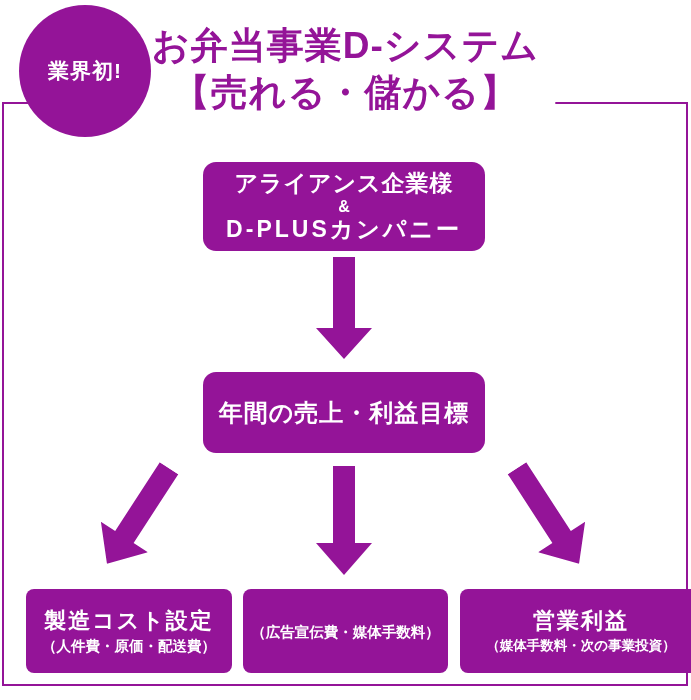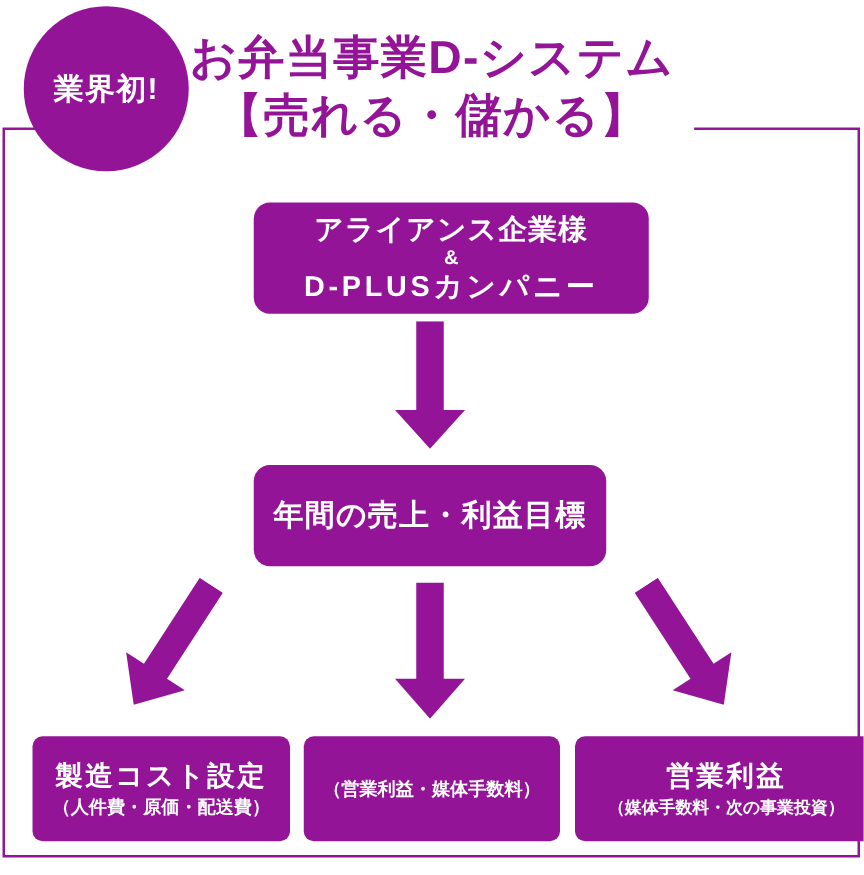--- a/index.html
+++ b/index.html
@@ -16,37 +16,37 @@
     position:absolute; left:2px; top:102px; width:686px; height:584px;
     border:2px solid #941498; background:transparent; z-index:1;
   }
 
   
   .badge {
     position:absolute; left:19px; top:5px; width:132px; height:132px;
     border-radius:50%; background:#941498; z-index:4;
     display:flex; align-items:center; justify-content:center;
   }
-  .badge-label { color:#ffffff; font-weight:bold; font-size:24px; letter-spacing:1px; }
+  .badge-label { color:#ffffff; font-weight:bold; font-size:21px; letter-spacing:1px; }
 
   
   .title {
     position:absolute; top:22px; left:50%; transform:translateX(-50%);
     z-index:3; background:#ffffff; padding:0 16px;
     color:#941498; font-weight:bold; text-align:center;
     font-size:37px; line-height:1.28; letter-spacing:1px; white-space:nowrap;
   }
 
   
   .node {
     position:absolute; background:#941498; color:#ffffff; font-weight:bold;
     display:flex; flex-direction:column; align-items:center; justify-content:center;
     text-align:center; z-index:2; line-height:1.25;
   }
-  .node-top { left:203px; top:162px; width:316px; height:89px; border-radius:13px; }
+  .node-top { left:203px; top:162px; width:282px; height:89px; border-radius:13px; }
   .node-top .big { font-size:23px; letter-spacing:1px; }
   .node-top .amp { font-size:16px; line-height:1.1; }
   .node-top .wide { font-size:23px; letter-spacing:3px; }
 
   .node-kpi { left:203px; top:372px; width:282px; height:81px; border-radius:13px; }
   .node-kpi .big { font-size:24px; letter-spacing:1px; line-height:1.4; }
 
   .node-bottom { top:589px; height:84px; border-radius:8px; }
   .node-b1 { left:26px;  width:206px; }
   .node-b2 { left:243px; width:205px; }
@@ -109,20 +109,20 @@
     <svg width="56" height="114" viewBox="0 0 56 114">
       <polygon points="17,0 39,0 39,82 56,82 28,114 0,82 17,82" fill="#941498"></polygon>
     </svg>
   </div>
 
   <div class="node node-bottom node-b1">
     <div class="big">製造コスト設定</div>
     <div class="sub">（人件費・原価・配送費）</div>
   </div>
   <div class="node node-bottom node-b2">
-    <div class="sub">（営業利益・媒体手数料）</div>
+    <div class="sub">（広告宣伝費・媒体手数料）</div>
   </div>
   <div class="node node-bottom node-b3">
     <div class="big">営業利益</div>
     <div class="sub">（媒体手数料・次の事業投資）</div>
   </div>
 
 </div>
 
 </body></html>

